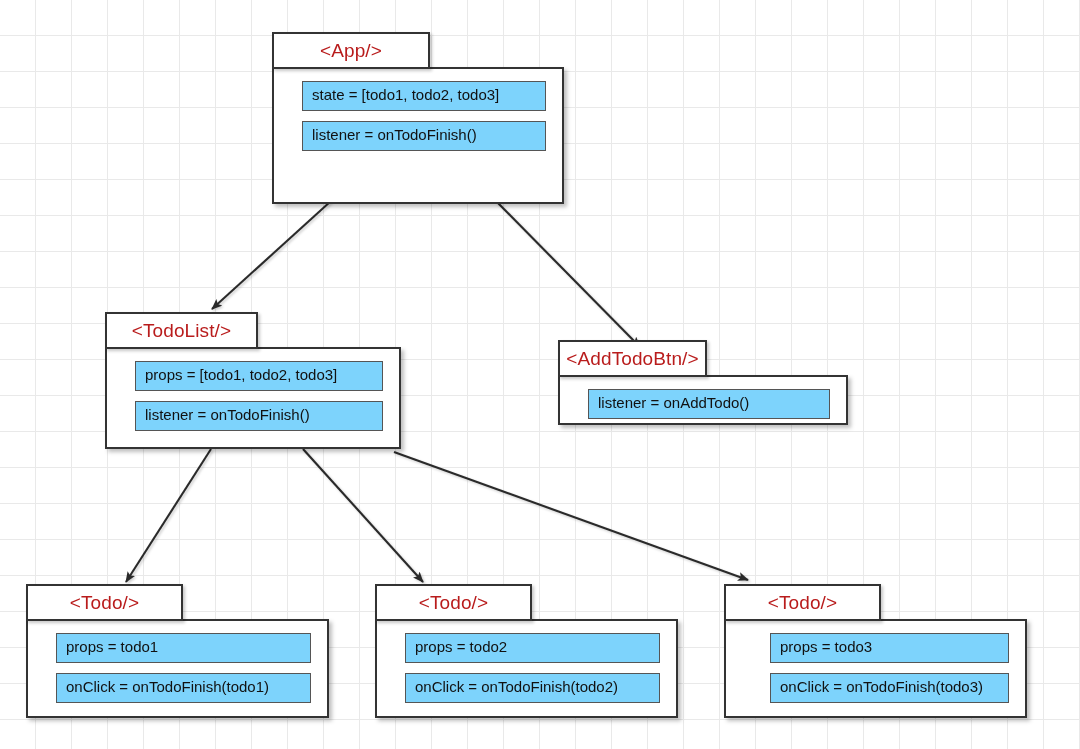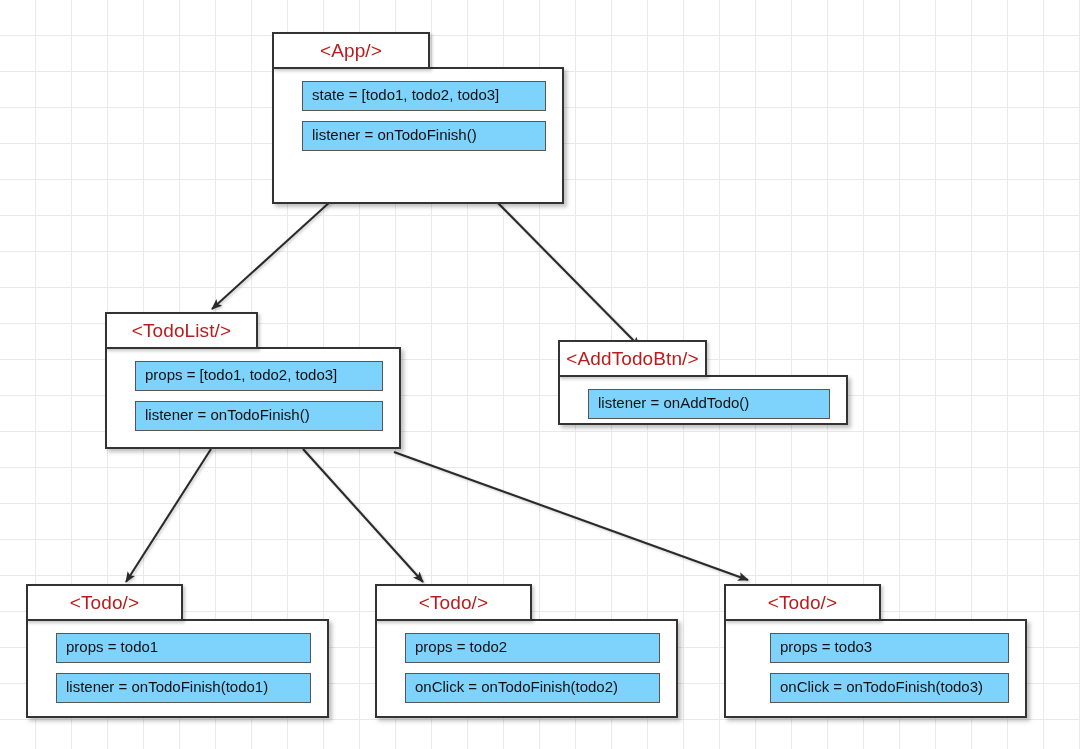--- a/index.html
+++ b/index.html
@@ -151,21 +151,21 @@
       <span class="field field-row">listener = onAddTodo()</span>
     </div>
   </div>
 
   <div class="node" style="left:26px; top:584px; width:303px; height:134px;">
     <div class="node-tab" style="width:157px; height:37px;">
       <span class="node-tab-label">&lt;Todo/&gt;</span>
     </div>
     <div class="node-body" style="top:35px; width:303px; height:99px;">
       <span class="field field-row">props = todo1</span>
-      <span class="field field-row">listener = onTodoFinish(todo1)</span>
+      <span class="field field-row">onClick = onTodoFinish(todo1)</span>
     </div>
   </div>
 
   <div class="node" style="left:375px; top:584px; width:303px; height:134px;">
     <div class="node-tab" style="width:157px; height:37px;">
       <span class="node-tab-label">&lt;Todo/&gt;</span>
     </div>
     <div class="node-body" style="top:35px; width:303px; height:99px;">
       <span class="field field-row">props = todo2</span>
       <span class="field field-row">onClick = onTodoFinish(todo2)</span>

